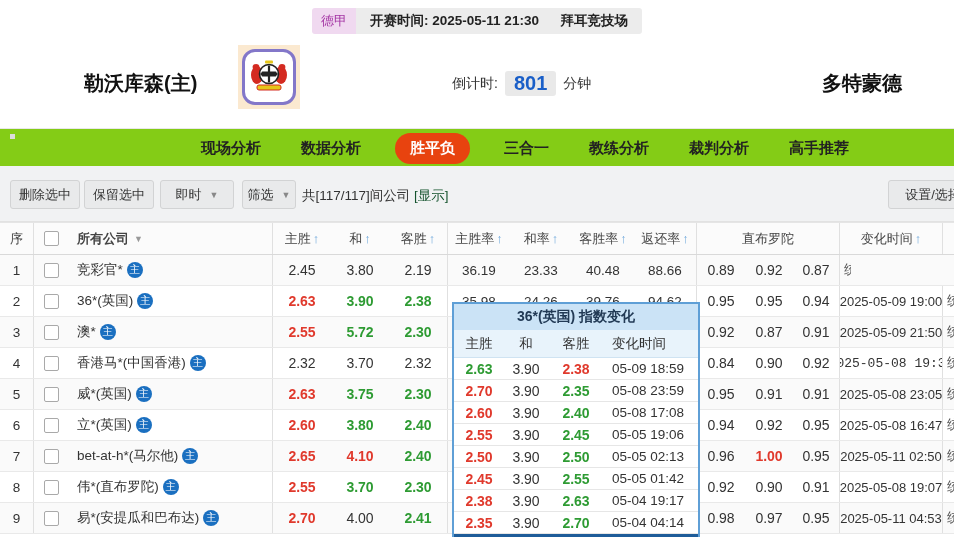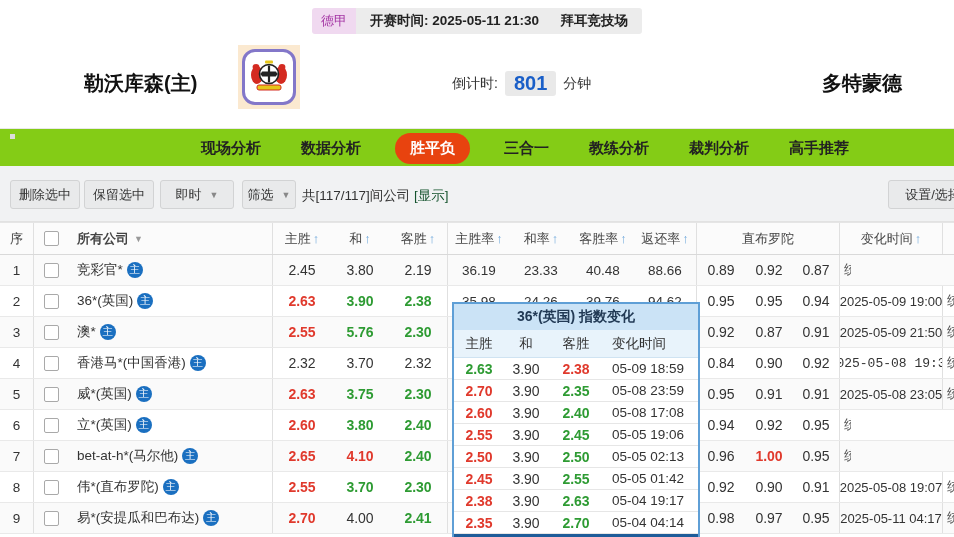--- a/index.html
+++ b/index.html
@@ -196,21 +196,21 @@
         <div class="c bR time-c" style="width: 103px;">2025-05-09 19:00</div>
         <div class="c sliver" style="width: 11px;">统</div>
       </div>
       <div class="trow alt">
         <div class="c bR" style="width: 34px;">3</div>
         <div class="c" style="width: 34px;">
           <span class="cb"></span>
         </div>
         <div class="c bR left" style="width: 205px;">澳*<span class="badge">主</span></div>
         <div class="c odd-v r" style="width: 58px;">2.55</div>
-        <div class="c odd-v g" style="width: 58px;">5.76</div>
+        <div class="c odd-v g" style="width: 58px;">5.72</div>
         <div class="c odd-v g bR" style="width: 59px;">2.30</div>
         <div class="c" style="width: 62px;"></div>
         <div class="c" style="width: 62px;"></div>
         <div class="c" style="width: 62px;"></div>
         <div class="c bR" style="width: 63px;"></div>
         <div class="c odd-v k" style="width: 48px;">0.92</div>
         <div class="c odd-v k" style="width: 48px;">0.87</div>
         <div class="c odd-v k bR" style="width: 47px;">0.91</div>
         <div class="c bR time-c" style="width: 103px;">2025-05-09 21:50</div>
         <div class="c sliver" style="width: 11px;">统</div>
@@ -262,38 +262,40 @@
         <div class="c odd-v r" style="width: 58px;">2.60</div>
         <div class="c odd-v g" style="width: 58px;">3.80</div>
         <div class="c odd-v g bR" style="width: 59px;">2.40</div>
         <div class="c" style="width: 62px;"></div>
         <div class="c" style="width: 62px;"></div>
         <div class="c" style="width: 62px;"></div>
         <div class="c bR" style="width: 63px;"></div>
         <div class="c odd-v k" style="width: 48px;">0.94</div>
         <div class="c odd-v k" style="width: 48px;">0.92</div>
         <div class="c odd-v k bR" style="width: 47px;">0.95</div>
+        <div class="c bR time-c" style="width: 103px;">2025-05-08 16:47</div>
         <div class="c sliver" style="width: 11px;">统</div>
       </div>
       <div class="trow alt">
         <div class="c bR" style="width: 34px;">7</div>
         <div class="c" style="width: 34px;">
           <span class="cb"></span>
         </div>
         <div class="c bR left" style="width: 205px;">bet-at-h*(马尔他)<span class="badge">主</span></div>
         <div class="c odd-v r" style="width: 58px;">2.65</div>
         <div class="c odd-v r" style="width: 58px;">4.10</div>
         <div class="c odd-v g bR" style="width: 59px;">2.40</div>
         <div class="c" style="width: 62px;"></div>
         <div class="c" style="width: 62px;"></div>
         <div class="c" style="width: 62px;"></div>
         <div class="c bR" style="width: 63px;"></div>
         <div class="c odd-v k" style="width: 48px;">0.96</div>
         <div class="c odd-v r" style="width: 48px;">1.00</div>
         <div class="c odd-v k bR" style="width: 47px;">0.95</div>
+        <div class="c bR time-c" style="width: 103px;">2025-05-11 02:50</div>
         <div class="c sliver" style="width: 11px;">统</div>
       </div>
       <div class="trow">
         <div class="c bR" style="width: 34px;">8</div>
         <div class="c" style="width: 34px;">
           <span class="cb"></span>
         </div>
         <div class="c bR left" style="width: 205px;">伟*(直布罗陀)<span class="badge">主</span></div>
         <div class="c odd-v r" style="width: 58px;">2.55</div>
         <div class="c odd-v g" style="width: 58px;">3.70</div>
@@ -317,21 +319,21 @@
         <div class="c odd-v r" style="width: 58px;">2.70</div>
         <div class="c odd-v k" style="width: 58px; text-align: right;">4.00</div>
         <div class="c odd-v g bR" style="width: 59px;">2.41</div>
         <div class="c" style="width: 62px;"></div>
         <div class="c" style="width: 62px;"></div>
         <div class="c" style="width: 62px;"></div>
         <div class="c bR" style="width: 63px;"></div>
         <div class="c odd-v k" style="width: 48px;">0.98</div>
         <div class="c odd-v k" style="width: 48px;">0.97</div>
         <div class="c odd-v k bR" style="width: 47px;">0.95</div>
-        <div class="c bR time-c" style="width: 103px;">2025-05-11 04:17</div>
+        <div class="c bR time-c" style="width: 103px;">2025-05-11 04:53</div>
         <div class="c sliver" style="width: 11px;">统</div>
       </div>
     </div>
 
   <div class="popup" id="popup">
     <div class="popup-title">36*(英国) 指数变化</div>
     <div class="popup-head" id="popupHead">
         <div class="pc pc-home">主胜</div>
         <div class="pc pc-draw">和</div>
         <div class="pc pc-away">客胜</div>

